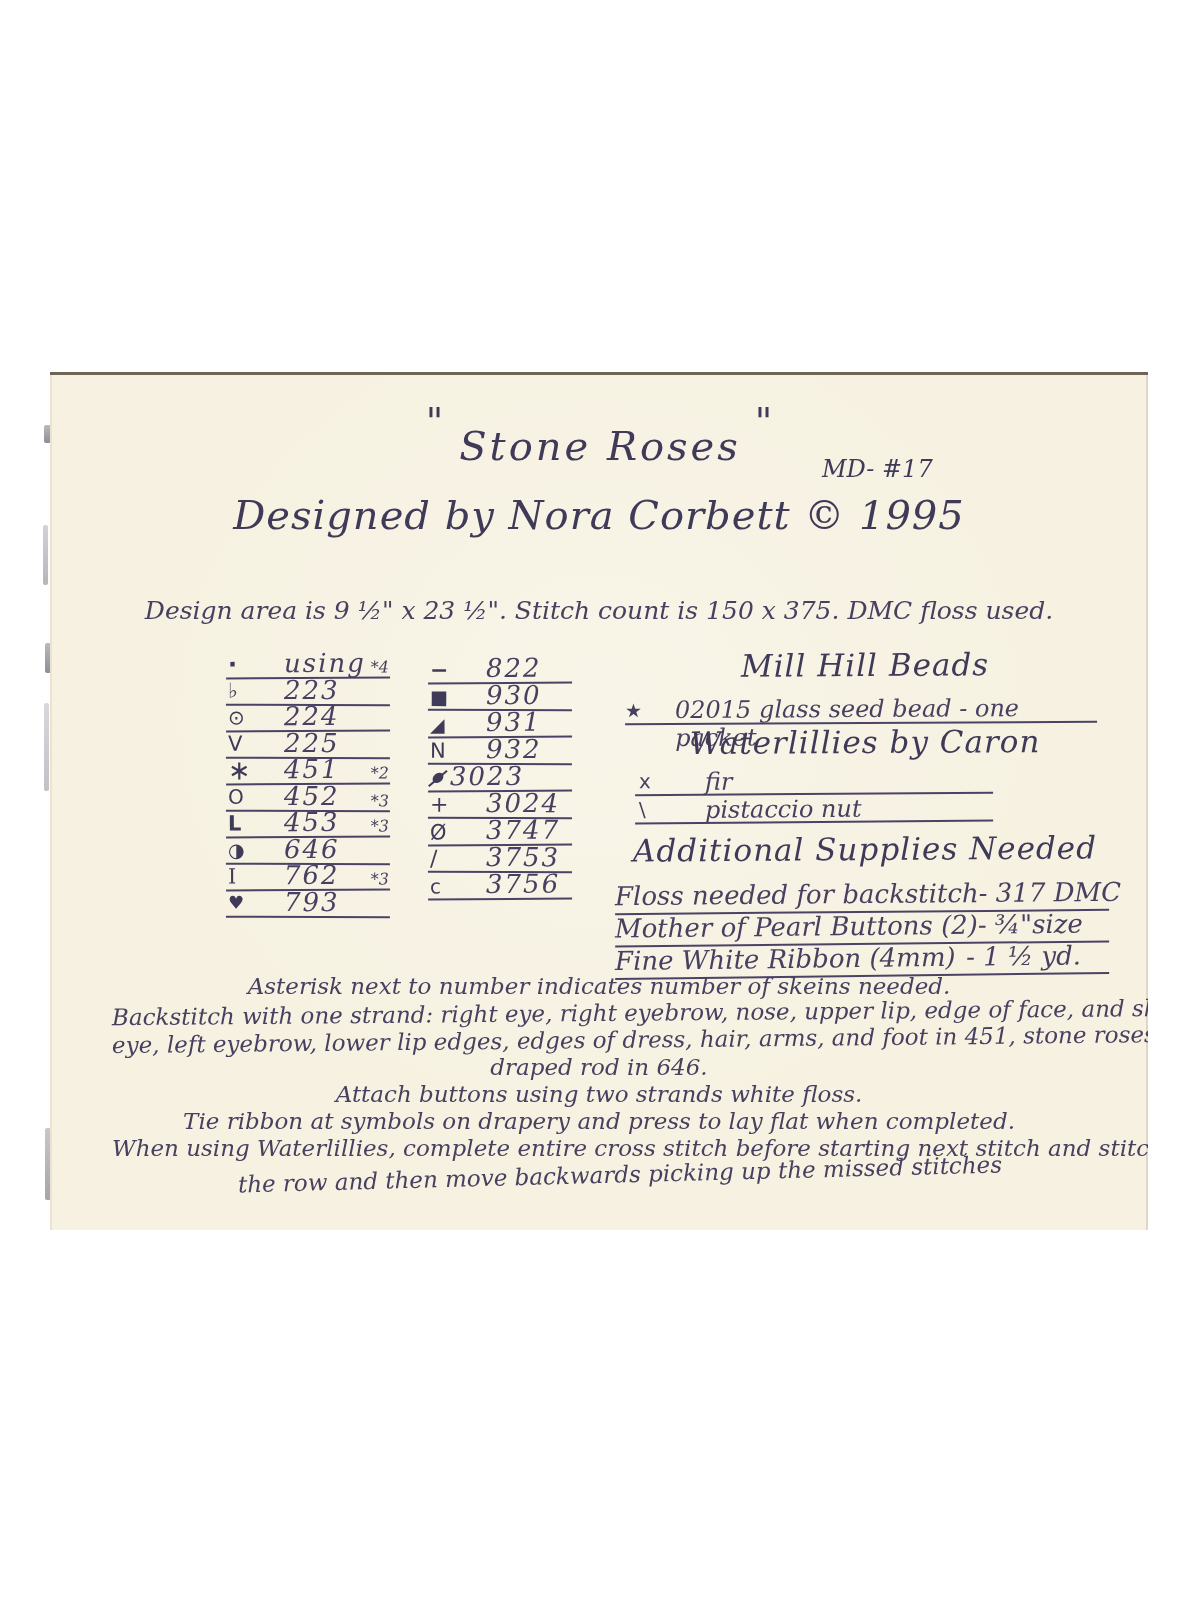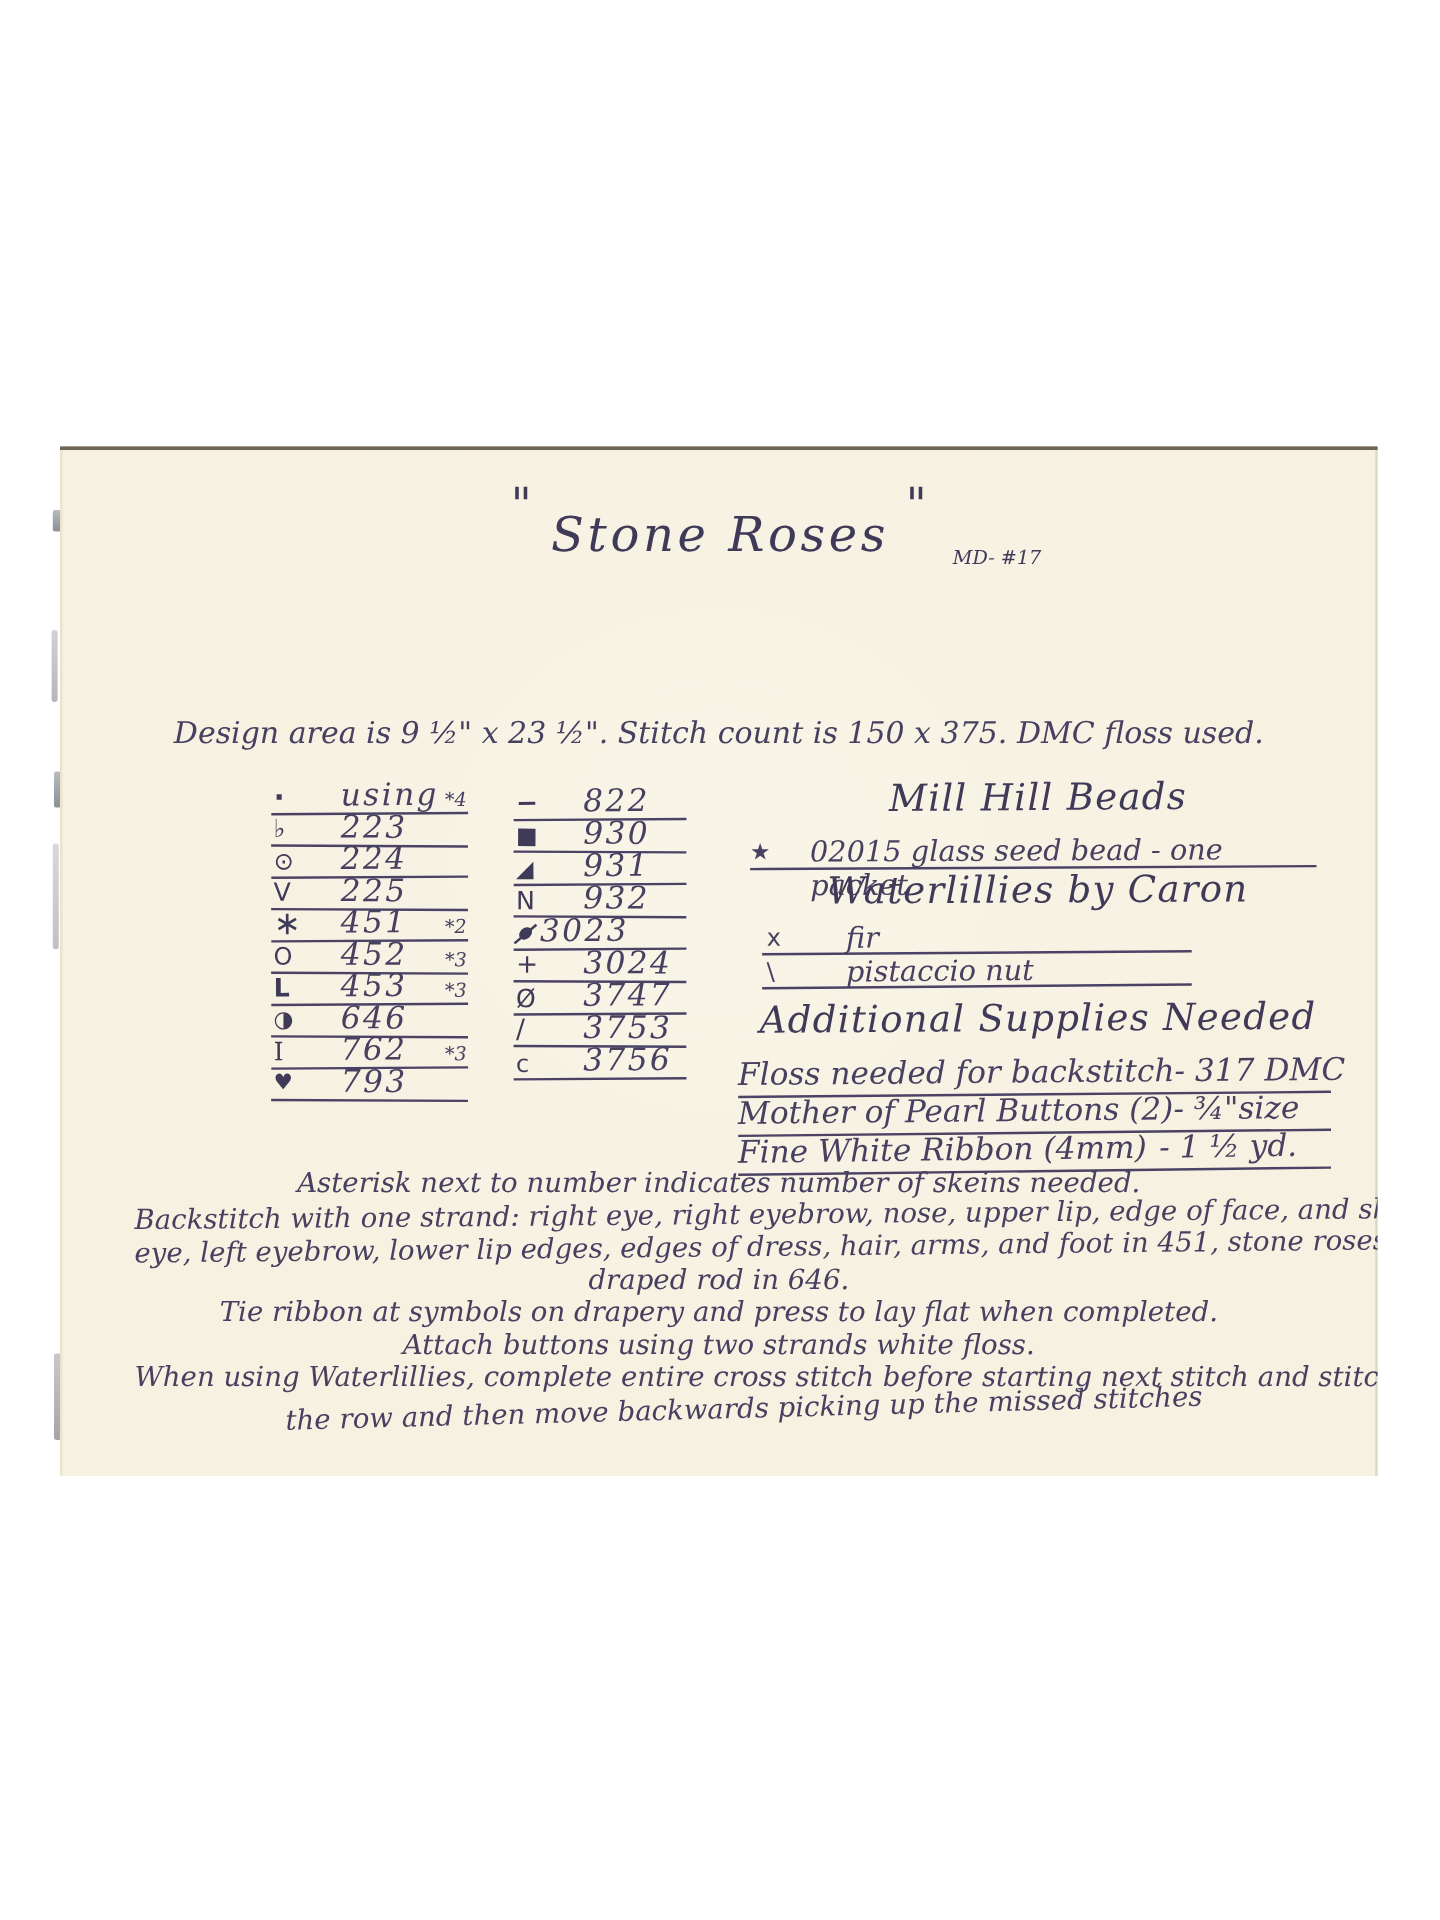--- a/index.html
+++ b/index.html
@@ -38,21 +38,21 @@
   .title-text{
     font-size:40px;font-style:italic;letter-spacing:3px;color:var(--ink-dark);
     line-height:70px;
   }
   .title-quote{
     font-size:38px;font-style:normal;color:var(--ink-dark);
     position:relative;top:-26px;letter-spacing:0;
   }
   .title-quote.open{margin-right:16px;}
   .title-quote.close{margin-left:14px;}
-  .title-code{left:744px;top:80px;font-size:16px;font-style:italic;color:var(--ink-dark);}
+  .title-code{left:772px;top:80px;font-size:24px;font-style:italic;color:var(--ink-dark);}
   .byline{top:116px;left:0;width:100%;text-align:center;font-size:40px;font-style:italic;
     letter-spacing:1px;color:var(--ink-dark);line-height:48px;}
   .info1{top:190px;left:0;width:100%;text-align:center;font-size:25px;font-style:italic;line-height:30px;}
   .info2{top:221px;left:0;width:100%;text-align:center;font-size:25px;font-style:italic;line-height:30px;}
 
   
   .legend-col{position:absolute;}
   #legend-left{left:176px;top:277px;width:164px;}
   #legend-right{left:378px;top:282px;width:144px;}
   .legend-row{
@@ -154,20 +154,21 @@
 <div class="tear t4"></div>
 <div class="tear t5"></div>
 <div class="smudge"></div>
 
 <div class="paper">
 
   <div class="abs title-line">
     <span class="title-quote open">"</span><span class="title-text">Stone Roses</span><span class="title-quote close">"</span>
   </div>
   <div class="abs title-code">MD- #17</div>
+  <div class="abs byline">Designed by Nora Corbett © 1995</div>
   <div class="abs info2">Design area is 9 ½" x 23 ½".  Stitch count is 150 x 375.  DMC floss used.</div>
 
   <div class="legend-col" id="legend-left">
       <div class="legend-row">
         <span class="sym sym-dot">·</span>
         <span class="code">using</span>
         <span class="skeins">*4</span>
       </div>
       <div class="legend-row">
         <span class="sym sym-flat">♭</span>
@@ -277,19 +278,19 @@
   <div class="abs supply-row s3">
     <span>Fine White Ribbon (4mm)</span>
     <span class="value">- 1 ½ yd.</span>
   </div>
 
   <div class="abs" id="notes">
       <div class="note center">Asterisk next to number indicates number of skeins needed.</div>
       <div class="note left">Backstitch with one strand: right eye, right eyebrow, nose, upper lip, edge of face, and shoulders in 3</div>
       <div class="note left">eye, left eyebrow, lower lip edges, edges of dress, hair, arms, and foot in 451, stone roses, along top r</div>
       <div class="note center">draped rod in 646.</div>
+      <div class="note center">Attach buttons using two strands white floss.</div>
       <div class="note center">Tie ribbon at symbols on drapery and press to lay flat when completed.</div>
-      <div class="note center">Attach buttons using two strands white floss.</div>
       <div class="note left">When using Waterlillies, complete entire cross stitch before starting next stitch and stitch every other s</div>
       <div class="note center">the row and then move backwards picking up the missed stitches</div>
     </div>
 
 </div>
 
 </body></html>

